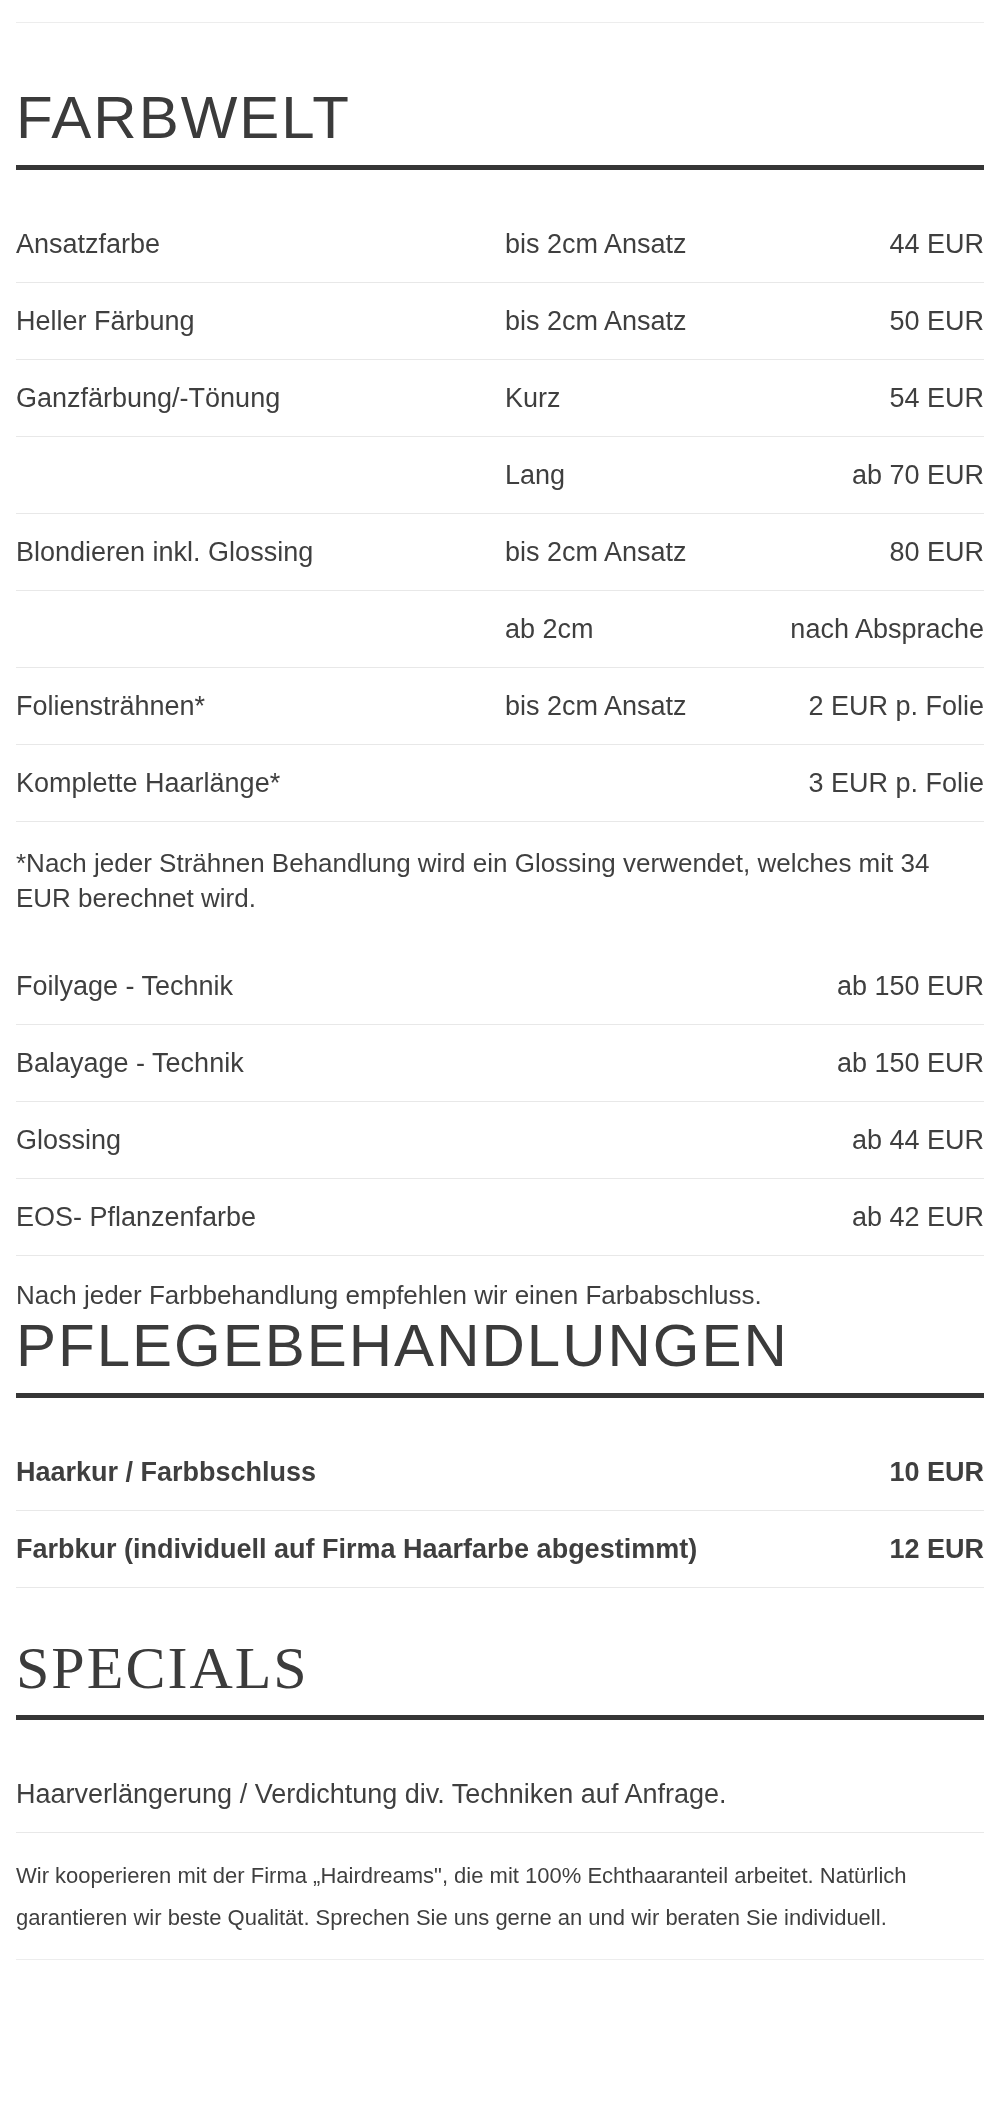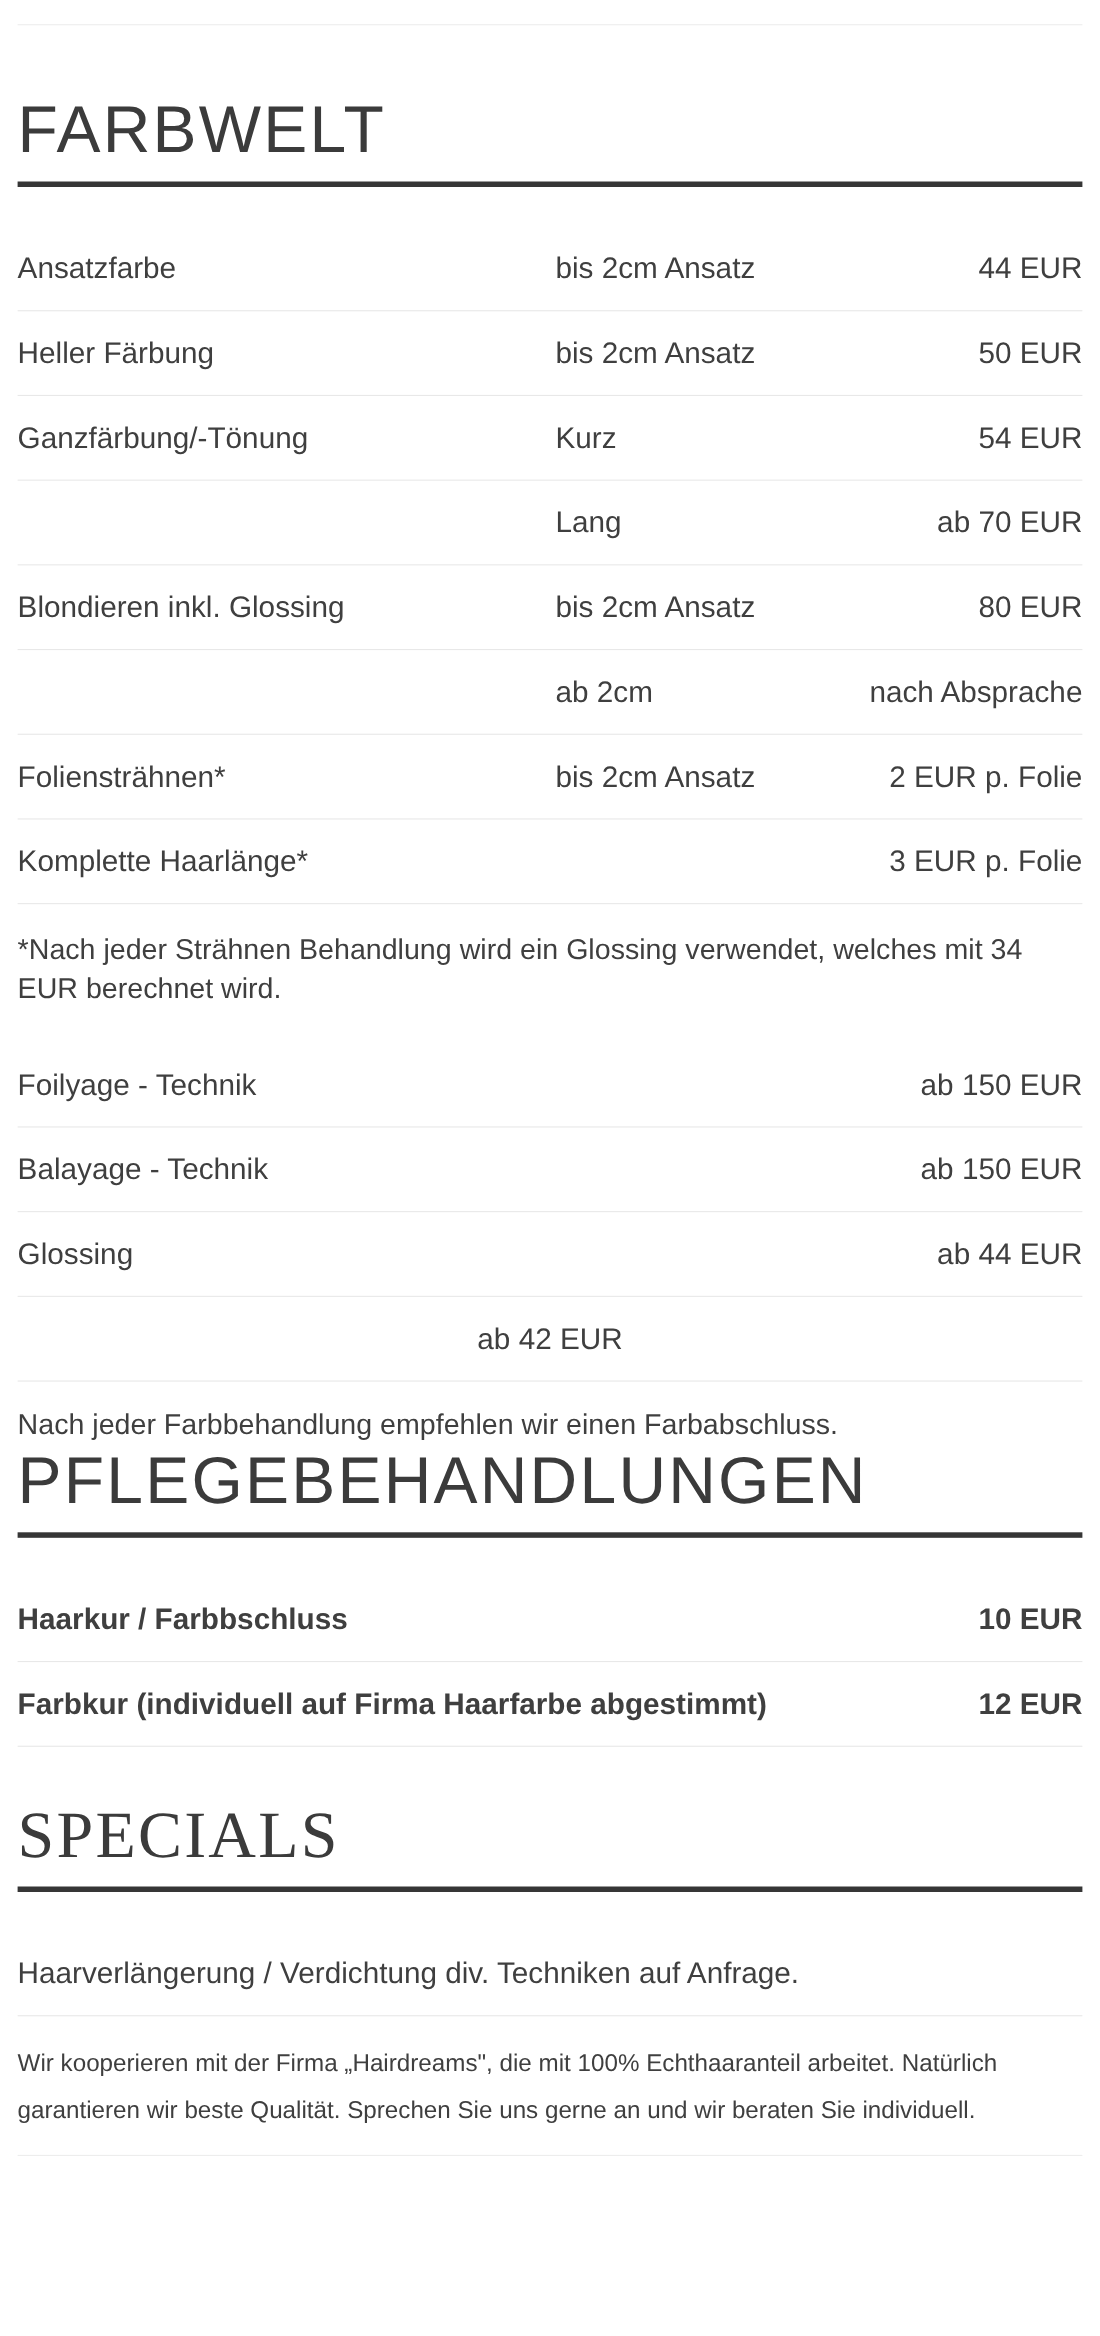--- a/index.html
+++ b/index.html
@@ -136,20 +136,21 @@
     </div>
     <div class="row two-col">
       <span class="cell-label">Balayage - Technik</span>
       <span class="cell-price">ab 150 EUR</span>
     </div>
     <div class="row two-col">
       <span class="cell-label">Glossing</span>
       <span class="cell-price">ab 44 EUR</span>
     </div>
     <div class="row two-col">
+      <span class="cell-label">EOS- Pflanzenfarbe</span>
       <span class="cell-price">ab 42 EUR</span>
     </div>
   </div>
 
   <p class="note">Nach jeder Farbbehandlung empfehlen wir einen Farbabschluss.</p>
 
   <h1 class="section-title" id="pflege-title">PFLEGEBEHANDLUNGEN</h1>
   <hr class="heading-rule">
 
   <div class="price-table pflege">

